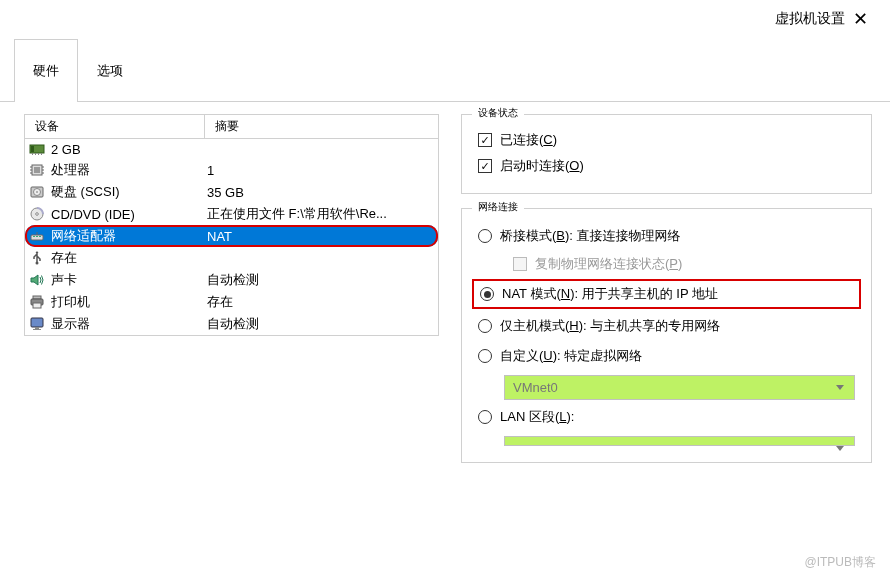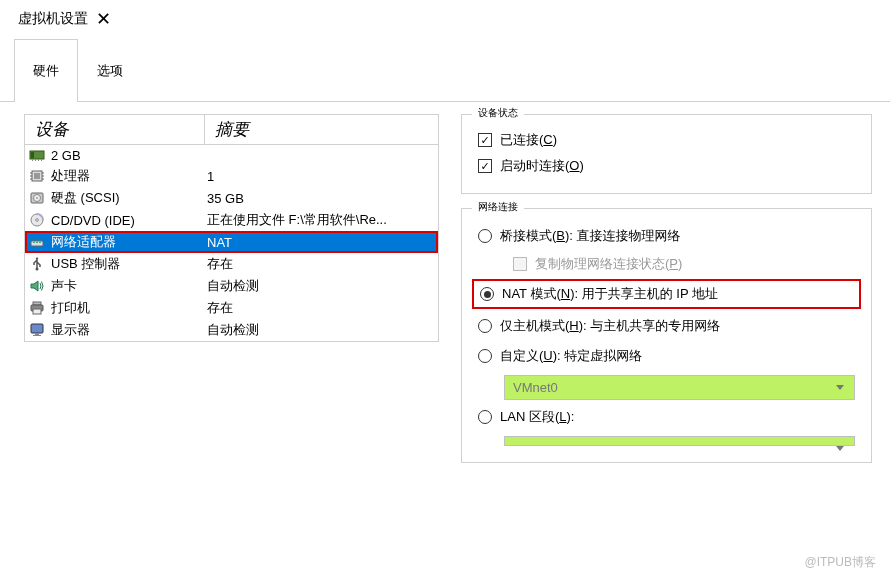--- a/index.html
+++ b/index.html
@@ -1,33 +1,33 @@
 <!DOCTYPE html>
 <html><head>
 <meta charset="utf-8">
 <style>
 * { box-sizing: border-box; margin: 0; padding: 0; }
 body { font-family: "Microsoft YaHei", Arial, sans-serif; font-size: 13px; background: #fff; width: 890px; height: 577px; overflow: hidden; position: relative; }
-.titlebar { display: flex; align-items: center; justify-content: flex-start; padding: 8px 14px 4px 18px; }
+.titlebar { display: flex; align-items: center; justify-content: flex-end; padding: 8px 14px 4px 18px; }
 .titlebar .title { font-size: 14px; }
 .titlebar .close { font-size: 18px; cursor: pointer; padding: 0 8px; }
 .tabs { display: flex; border-bottom: 1px solid #d0d0d0; padding: 0 14px; margin-top: 4px; }
 .tab { padding: 22px 18px; border: 1px solid transparent; border-bottom: none; cursor: pointer; position: relative; top: 1px; }
 .tab.active { border-color: #d0d0d0; background: #fff; }
 .content { display: flex; padding: 12px 18px 12px 24px; gap: 22px; }
 .left { width: 415px; }
 .dev-table { border: 1px solid #d0d0d0; }
 .dev-header { display: flex; border-bottom: 1px solid #d0d0d0; }
-.dev-header .col { padding: 3px 10px; font-size: 17px; font-style: italic; }
+.dev-header .col { padding: 3px 10px; font-size: 12px; }
 .col-dev { width: 180px; border-right: 1px solid #d0d0d0; }
 .col-sum { flex: 1; }
 .dev-rows { }
 .dev-row { display: flex; align-items: center; padding: 2px 4px; cursor: pointer; }
 .dev-row.selected { background: #0078d7; color: #fff; }
-.dev-row.highlight-box { outline: 2px solid #d80000; outline-offset: -2px; }
+.dev-row.highlight-box { outline: 2px solid #d80000; outline-offset: -2px; border-radius: 10px; }
 .dev-row .ic { width: 16px; height: 16px; margin-right: 6px; display: inline-flex; align-items: center; justify-content: center; }
 .dev-row .dev-name { width: 156px; white-space: nowrap; overflow: hidden; text-overflow: ellipsis; }
 .dev-row .dev-sum { flex: 1; white-space: nowrap; overflow: hidden; text-overflow: ellipsis; }
 .right { flex: 1; padding-top: 0; }
 .fieldset { border: 1px solid #d0d0d0; padding: 12px 16px 14px; margin-bottom: 14px; position: relative; }
 .fieldset .legend { position: absolute; top: -9px; left: 10px; background: #fff; padding: 0 6px; font-size: 10px; }
 .chk-row { display: flex; align-items: center; gap: 8px; padding: 4px 0; }
 .chk { width: 14px; height: 14px; border: 1px solid #333; display: inline-flex; align-items: center; justify-content: center; font-size: 11px; line-height: 1; }
 .chk.checked::after { content: "✓"; }
 .chk.dis { border-color: #bbb; color: #bbb; background: #f5f5f5; }
@@ -131,21 +131,20 @@
             <span class="dev-sum">NAT</span>
           </div>
           <div class="dev-row">
             <span class="ic">
               <svg width="16" height="16">
                 <path d="M8 2 L8 13 M8 4 L5 7 L5 9 M8 6 L11 9 L11 11" fill="none" stroke="#555" stroke-width="1.5"></path>
                 <circle cx="8" cy="13" r="1.5" fill="#555"></circle>
                 <polygon points="8,1 6.5,3 9.5,3" fill="#555"></polygon>
               </svg>
             </span>
-            <span class="dev-name">USB 控制器</span>
             <span class="dev-sum">存在</span>
           </div>
           <div class="dev-row">
             <span class="ic">
               <svg width="16" height="16">
                 <polygon points="2,6 5,6 9,3 9,13 5,10 2,10" fill="#5a7" stroke="#275"></polygon>
                 <path d="M11 5 Q13 8 11 11" fill="none" stroke="#275"></path>
                 <path d="M12.5 3.5 Q15.5 8 12.5 12.5" fill="none" stroke="#275"></path>
               </svg>
             </span>

